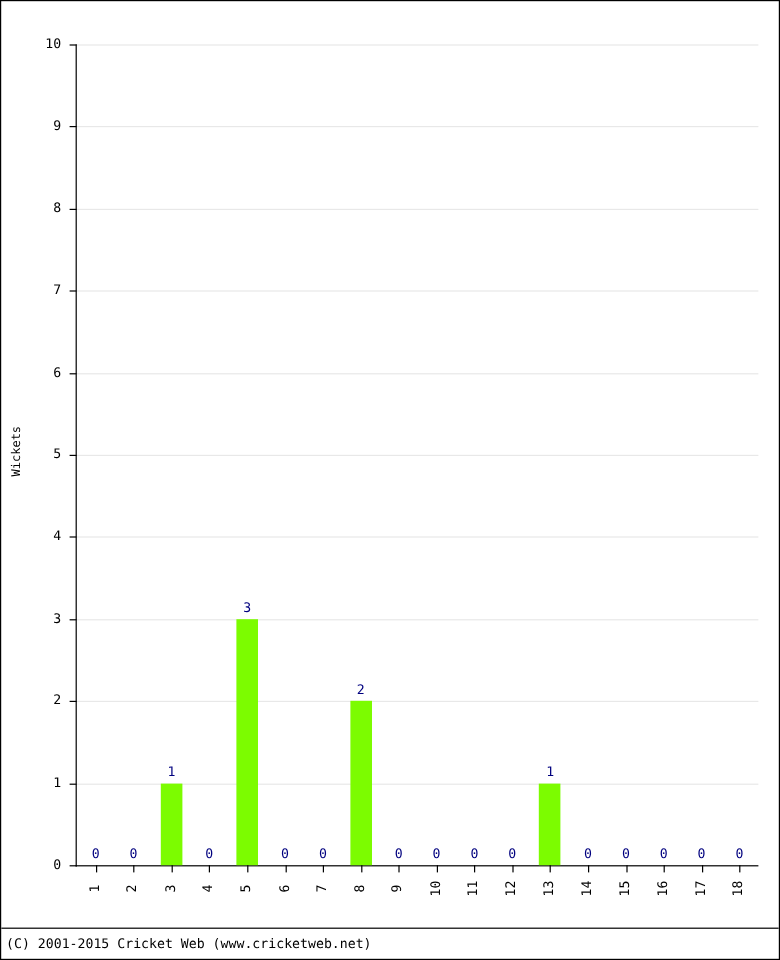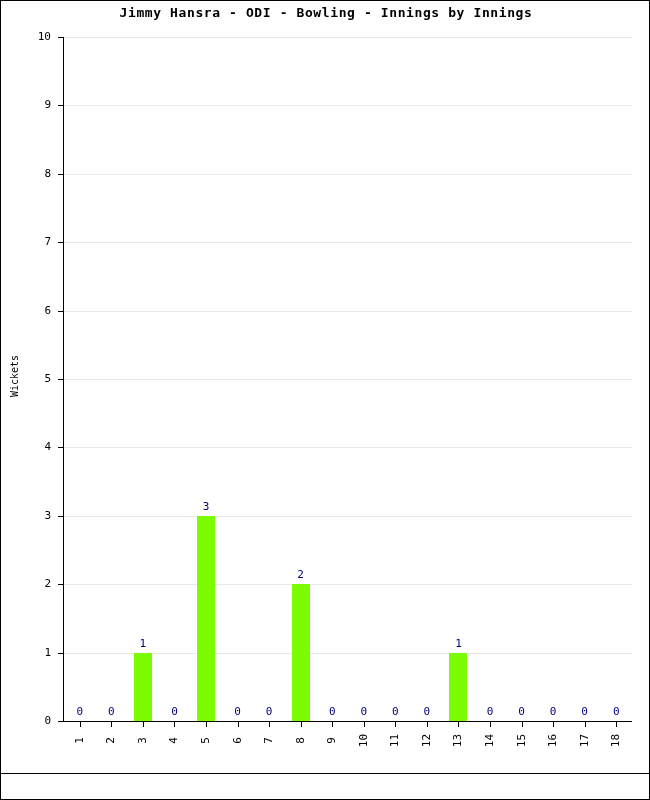--- a/index.html
+++ b/index.html
@@ -141,21 +141,20 @@
     font-size: 11px;
     color: #000000;
     white-space: nowrap;
   }
 </style>
 </head>
 <body>
 
 <div id="page">
 
-  <div id="chart-title">Jimmy Hansra - ODI - Bowling - Innings by Innings</div>
 
   <div id="ylabel-wickets">Wickets</div>
 
   <div id="plot-area">
     <div id="gridlines">
         <div class="gridline" style="top: 615.6px;"></div>
         <div class="gridline" style="top: 547.2px;"></div>
         <div class="gridline" style="top: 478.8px;"></div>
         <div class="gridline" style="top: 410.4px;"></div>
         <div class="gridline" style="top: 342px;"></div>
@@ -255,14 +254,15 @@
       <div class="xtick-label" style="left: 446.444px; top: 734px;">13</div>
       <div class="xtick-label" style="left: 478px; top: 734px;">14</div>
       <div class="xtick-label" style="left: 509.556px; top: 734px;">15</div>
       <div class="xtick-label" style="left: 541.111px; top: 734px;">16</div>
       <div class="xtick-label" style="left: 572.667px; top: 734px;">17</div>
       <div class="xtick-label" style="left: 604.222px; top: 734px;">18</div>
     </div>
 
 
   <div id="footer-rule"></div>
+  <div id="footer-text">(C) 2001-2015 Cricket Web (www.cricketweb.net)</div>
 
 </div>
 
 </body></html>

